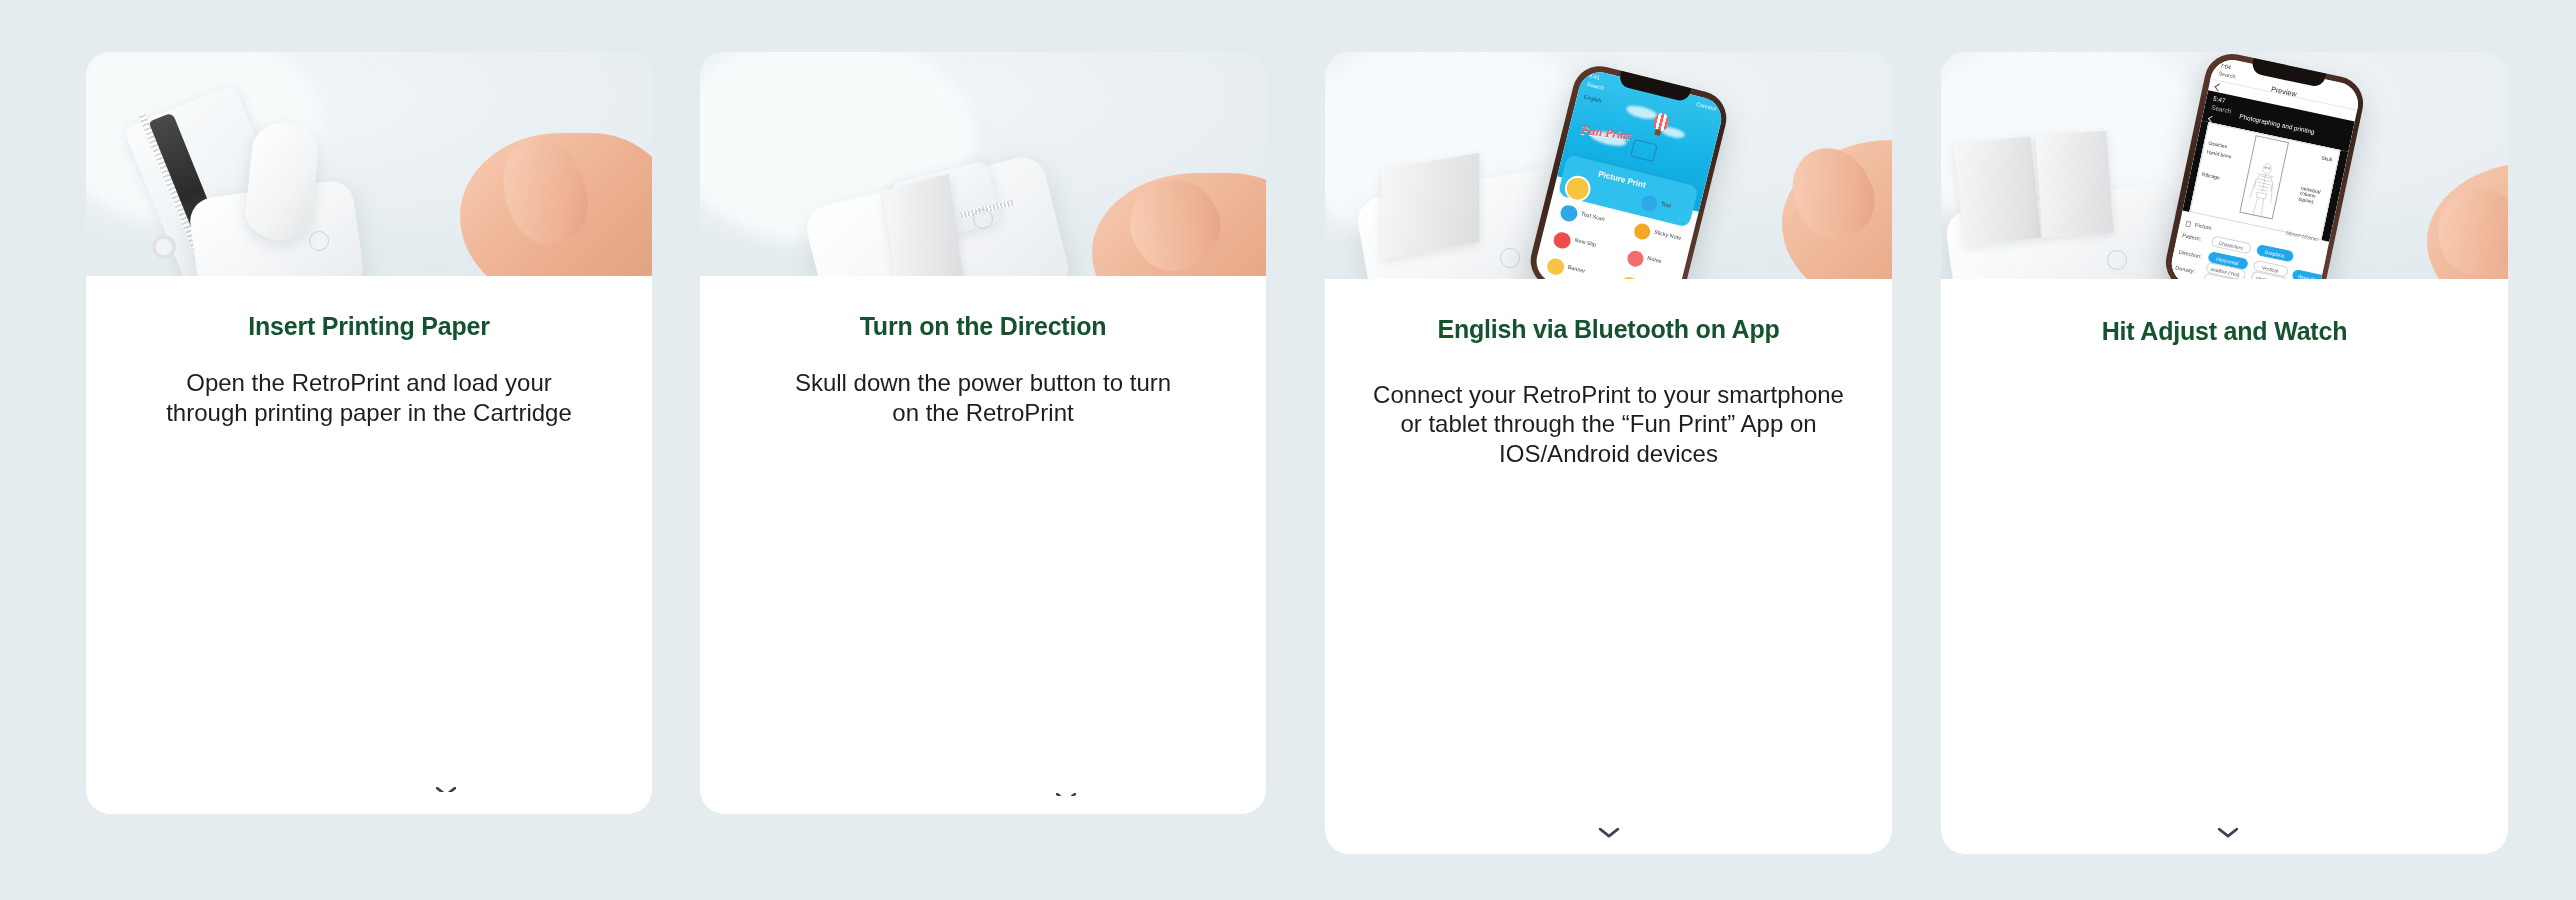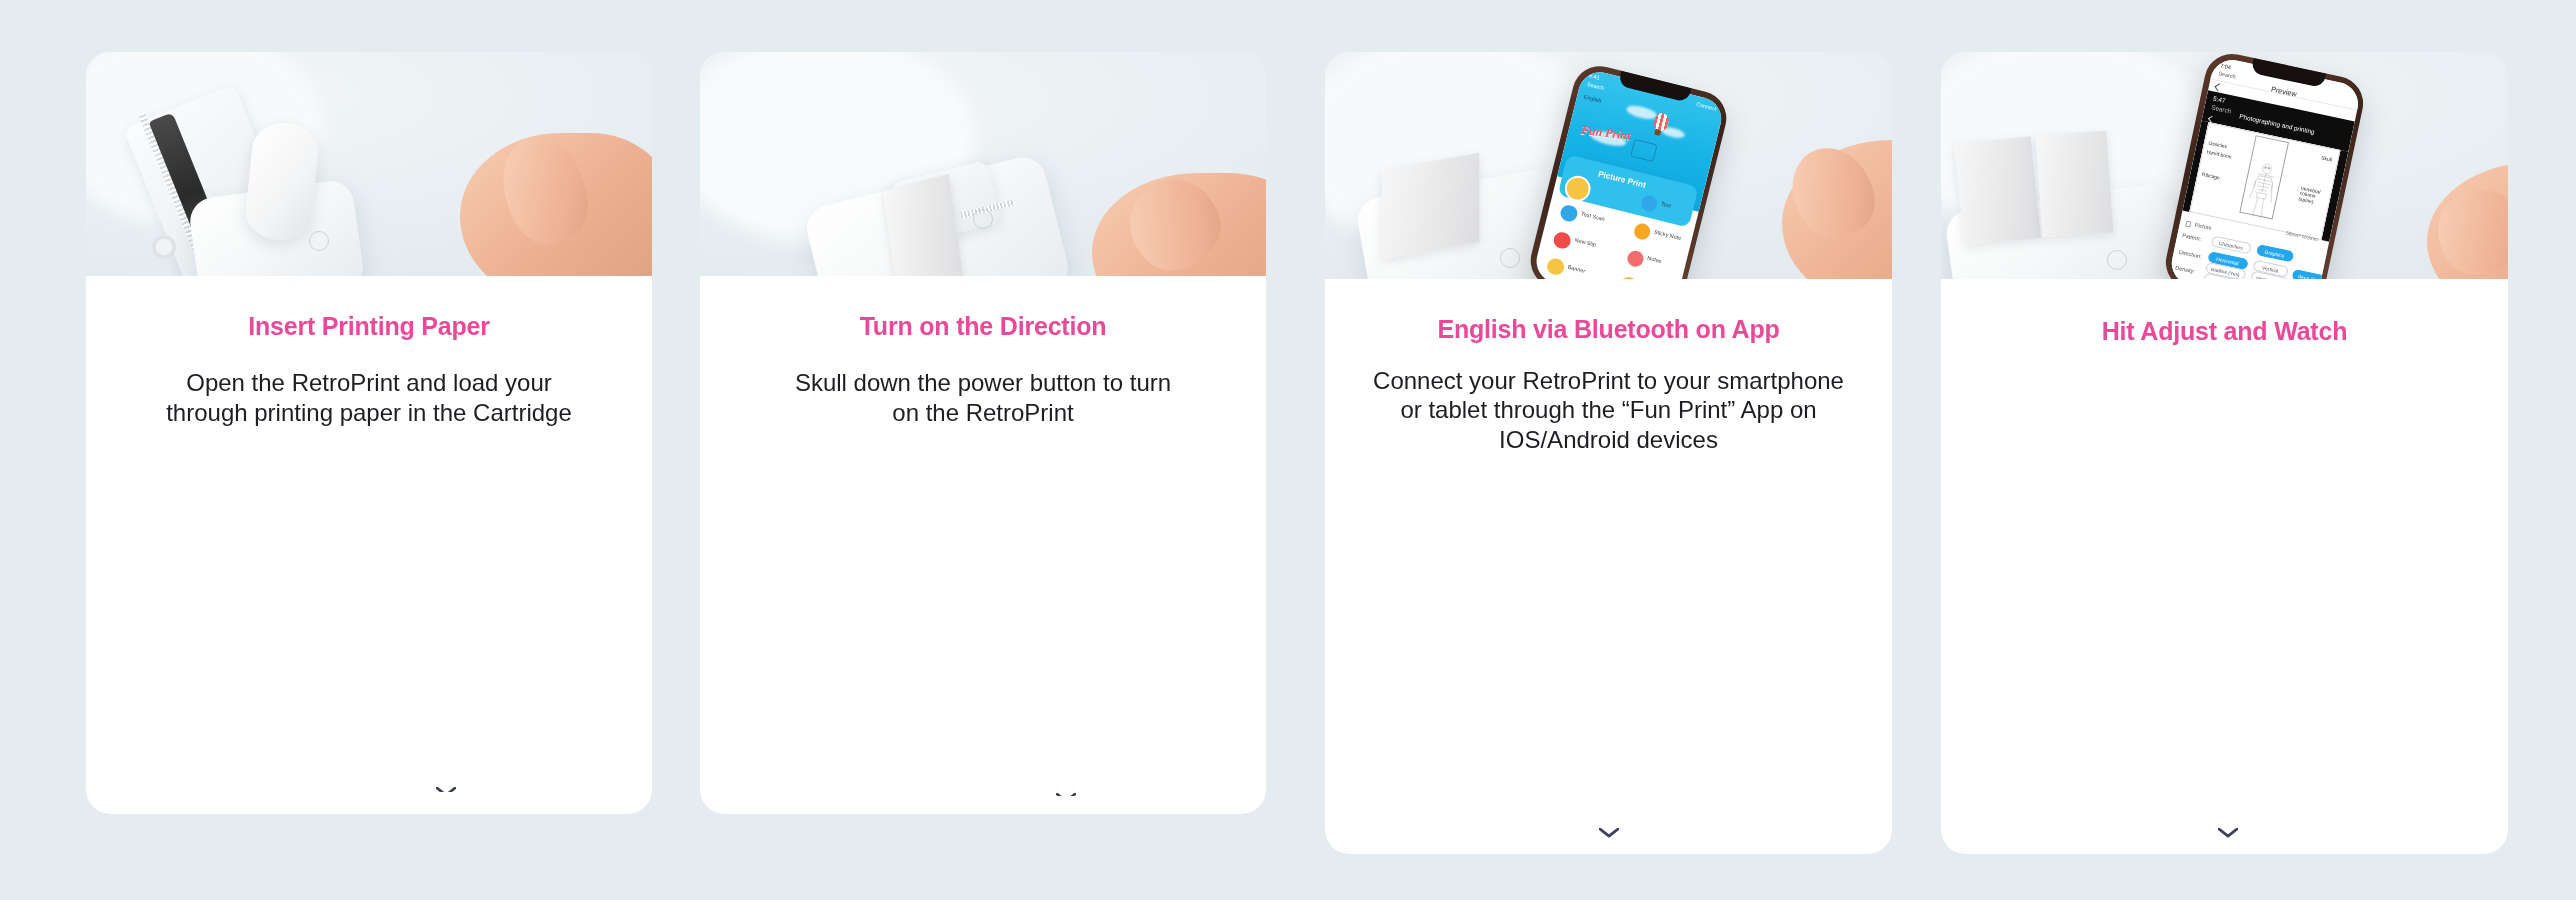--- a/index.html
+++ b/index.html
@@ -44,21 +44,21 @@
     border-radius: 0 0 24px 24px;
     position: relative;
     flex: 1 1 auto;
     text-align: center;
     padding-top: 33px;
   }
 
   .step-title {
     font-size: 25px;
     font-weight: bold;
-    color: #ec4899;
+    color: #14532d;
     letter-spacing: -0.2px;
     line-height: 1.2;
   }
 
   .step-body {
     font-size: 24px;
     font-weight: 400;
     color: #1c1e22;
     line-height: 1.22;
     margin: 0 auto;
@@ -83,21 +83,21 @@
 
   #card-2 { left: 700px; width: 566px; height: 762px; }
   #card-2 .media { height: 224px; }
   #card-2 .panel { padding-top: 35px; }
   #card-2 .step-body { width: 393px; margin-top: 27.4px; }
   #card-2 .chevron-indicator { bottom: 18.3px; left: 366px; height: 2.7px; }
 
   #card-3 { left: 1325px; width: 567px; height: 802px; }
   #card-3 .media { height: 227px; }
   #card-3 .panel { padding-top: 35px; }
-  #card-3 .step-body { width: 494px; margin-top: 22px; }
+  #card-3 .step-body { width: 494px; margin-top: 36px; }
   #card-3 .chevron-indicator { bottom: 16.5px; }
 
   #card-4 { left: 1941px; width: 567px; height: 802px; }
   #card-4 .media { height: 227px; }
   #card-4 .panel { padding-top: 37px; }
   #card-4 .step-body { width: 430px; margin-top: 14.6px; }
   #card-4 .chevron-indicator { bottom: 15.6px; left: 287px; }
 
   
   #card-3 .media, #card-4 .media {

